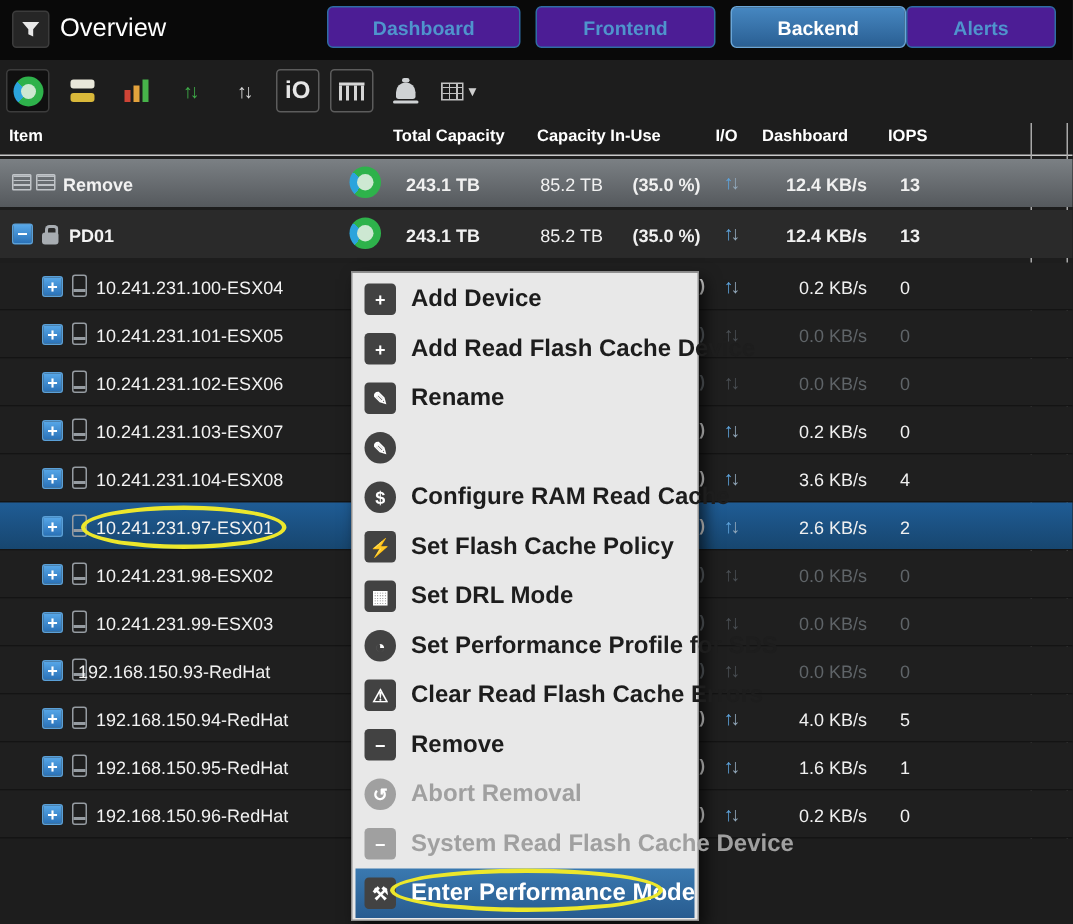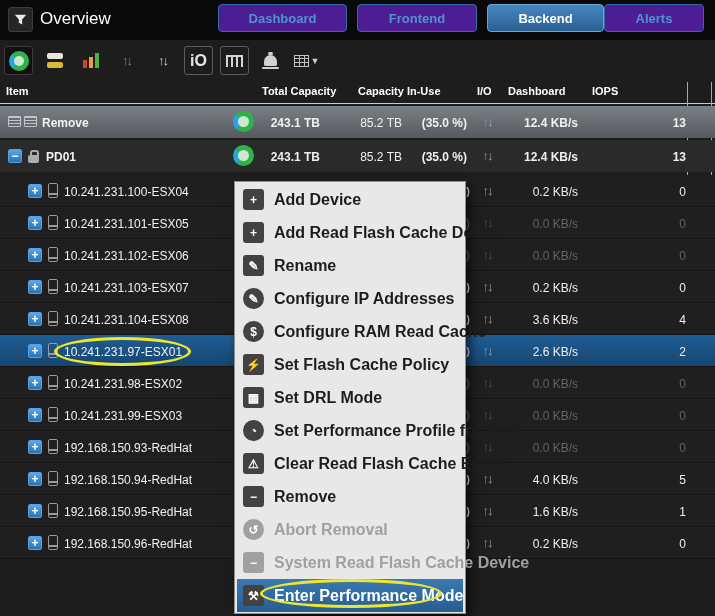--- a/index.html
+++ b/index.html
@@ -83,21 +83,21 @@
 
   .cap-icon { left:233px; top:5px; }
   .cell-total { left:250px; top:10px; width:70px; text-align:right; font-size:12px; font-weight:bold; }
   .cell-used  { left:330px; top:10px; width:72px; text-align:right; font-size:12px; }
   .cell-pct   { left:403px; top:10px; width:64px; text-align:right; font-size:12px; font-weight:bold; }
   .frag  { left:450px; top:10px; width:20px; text-align:right; font-size:11px; font-weight:bold; color:#e9e9e9; }
   .io    { left:474px; top:8px; width:26px; text-align:center; font-size:13px; font-weight:bold; letter-spacing:-2px; }
   .io .up { color:#5da2da; font-style:normal; }
   .io .dn { color:#93a9bb; font-style:normal; }
   .bw    { left:496px; top:10px; width:82px; text-align:right; font-size:12px; }
-  .iops  { left:600px; top:10px; width:86px; text-align:right; font-size:12px; }
+  .iops  { left:600px; top:10px; width:86px; text-align:left; font-size:12px; }
   .dim .io .up, .dim .io .dn { color:#4a4f54; }
   .dim .bw, .dim .iops, .dim .frag { color:#5f6468; }
 
   
   .menu { position:absolute; left:234px; top:181px; width:232px; background:#e8e8e8;
     border:1px solid #8f8f8f; box-shadow:4px 5px 10px rgba(0,0,0,.65); padding:1px 0; z-index:40; }
   .mi { height:33px; display:flex; align-items:center; padding-left:8px; gap:10px; cursor:pointer; }
   .mi .ic { width:21px; height:21px; background:#424242; color:#fff; border-radius:3px; flex:none;
     display:flex; align-items:center; justify-content:center; font-size:12px; font-weight:bold; }
   .mi.circ .ic { border-radius:50%; }
@@ -271,21 +271,21 @@
     <span class="server-ic"></span>
   <span class="row-label" style="left:64px">10.241.231.99-ESX03</span>
   <span class="frag">)</span>
   <span class="io"><i class="up">↑</i><i class="dn">↓</i></span>
   <span class="bw">0.0 KB/s</span>
   <span class="iops">0</span>
 </div>
 <div class="row child dim" style="top:431px">
   <span class="expand" style="left:28px">+</span>
     <span class="server-ic"></span>
-  <span class="row-label" style="left:64px">192.168.150.93-RedHat</span>
+  <span class="row-label" style="left:52px">192.168.150.93-RedHat</span>
   <span class="frag">)</span>
   <span class="io"><i class="up">↑</i><i class="dn">↓</i></span>
   <span class="bw">0.0 KB/s</span>
   <span class="iops">0</span>
 </div>
 <div class="row child" style="top:463px">
   <span class="expand" style="left:28px">+</span>
     <span class="server-ic"></span>
   <span class="row-label" style="left:64px">192.168.150.94-RedHat</span>
   <span class="frag">)</span>
@@ -320,21 +320,20 @@
   <div class="mi">
     <span class="ic">+</span>
     <span class="lbl">Add Read Flash Cache Device</span>
   </div>
   <div class="mi">
     <span class="ic">✎</span>
     <span class="lbl">Rename</span>
   </div>
   <div class="mi circ">
     <span class="ic">✎</span>
-    <span class="lbl">Configure IP Addresses</span>
   </div>
   <div class="mi circ">
     <span class="ic">$</span>
     <span class="lbl">Configure RAM Read Cache</span>
   </div>
   <div class="mi">
     <span class="ic">⚡</span>
     <span class="lbl">Set Flash Cache Policy</span>
   </div>
   <div class="mi">

